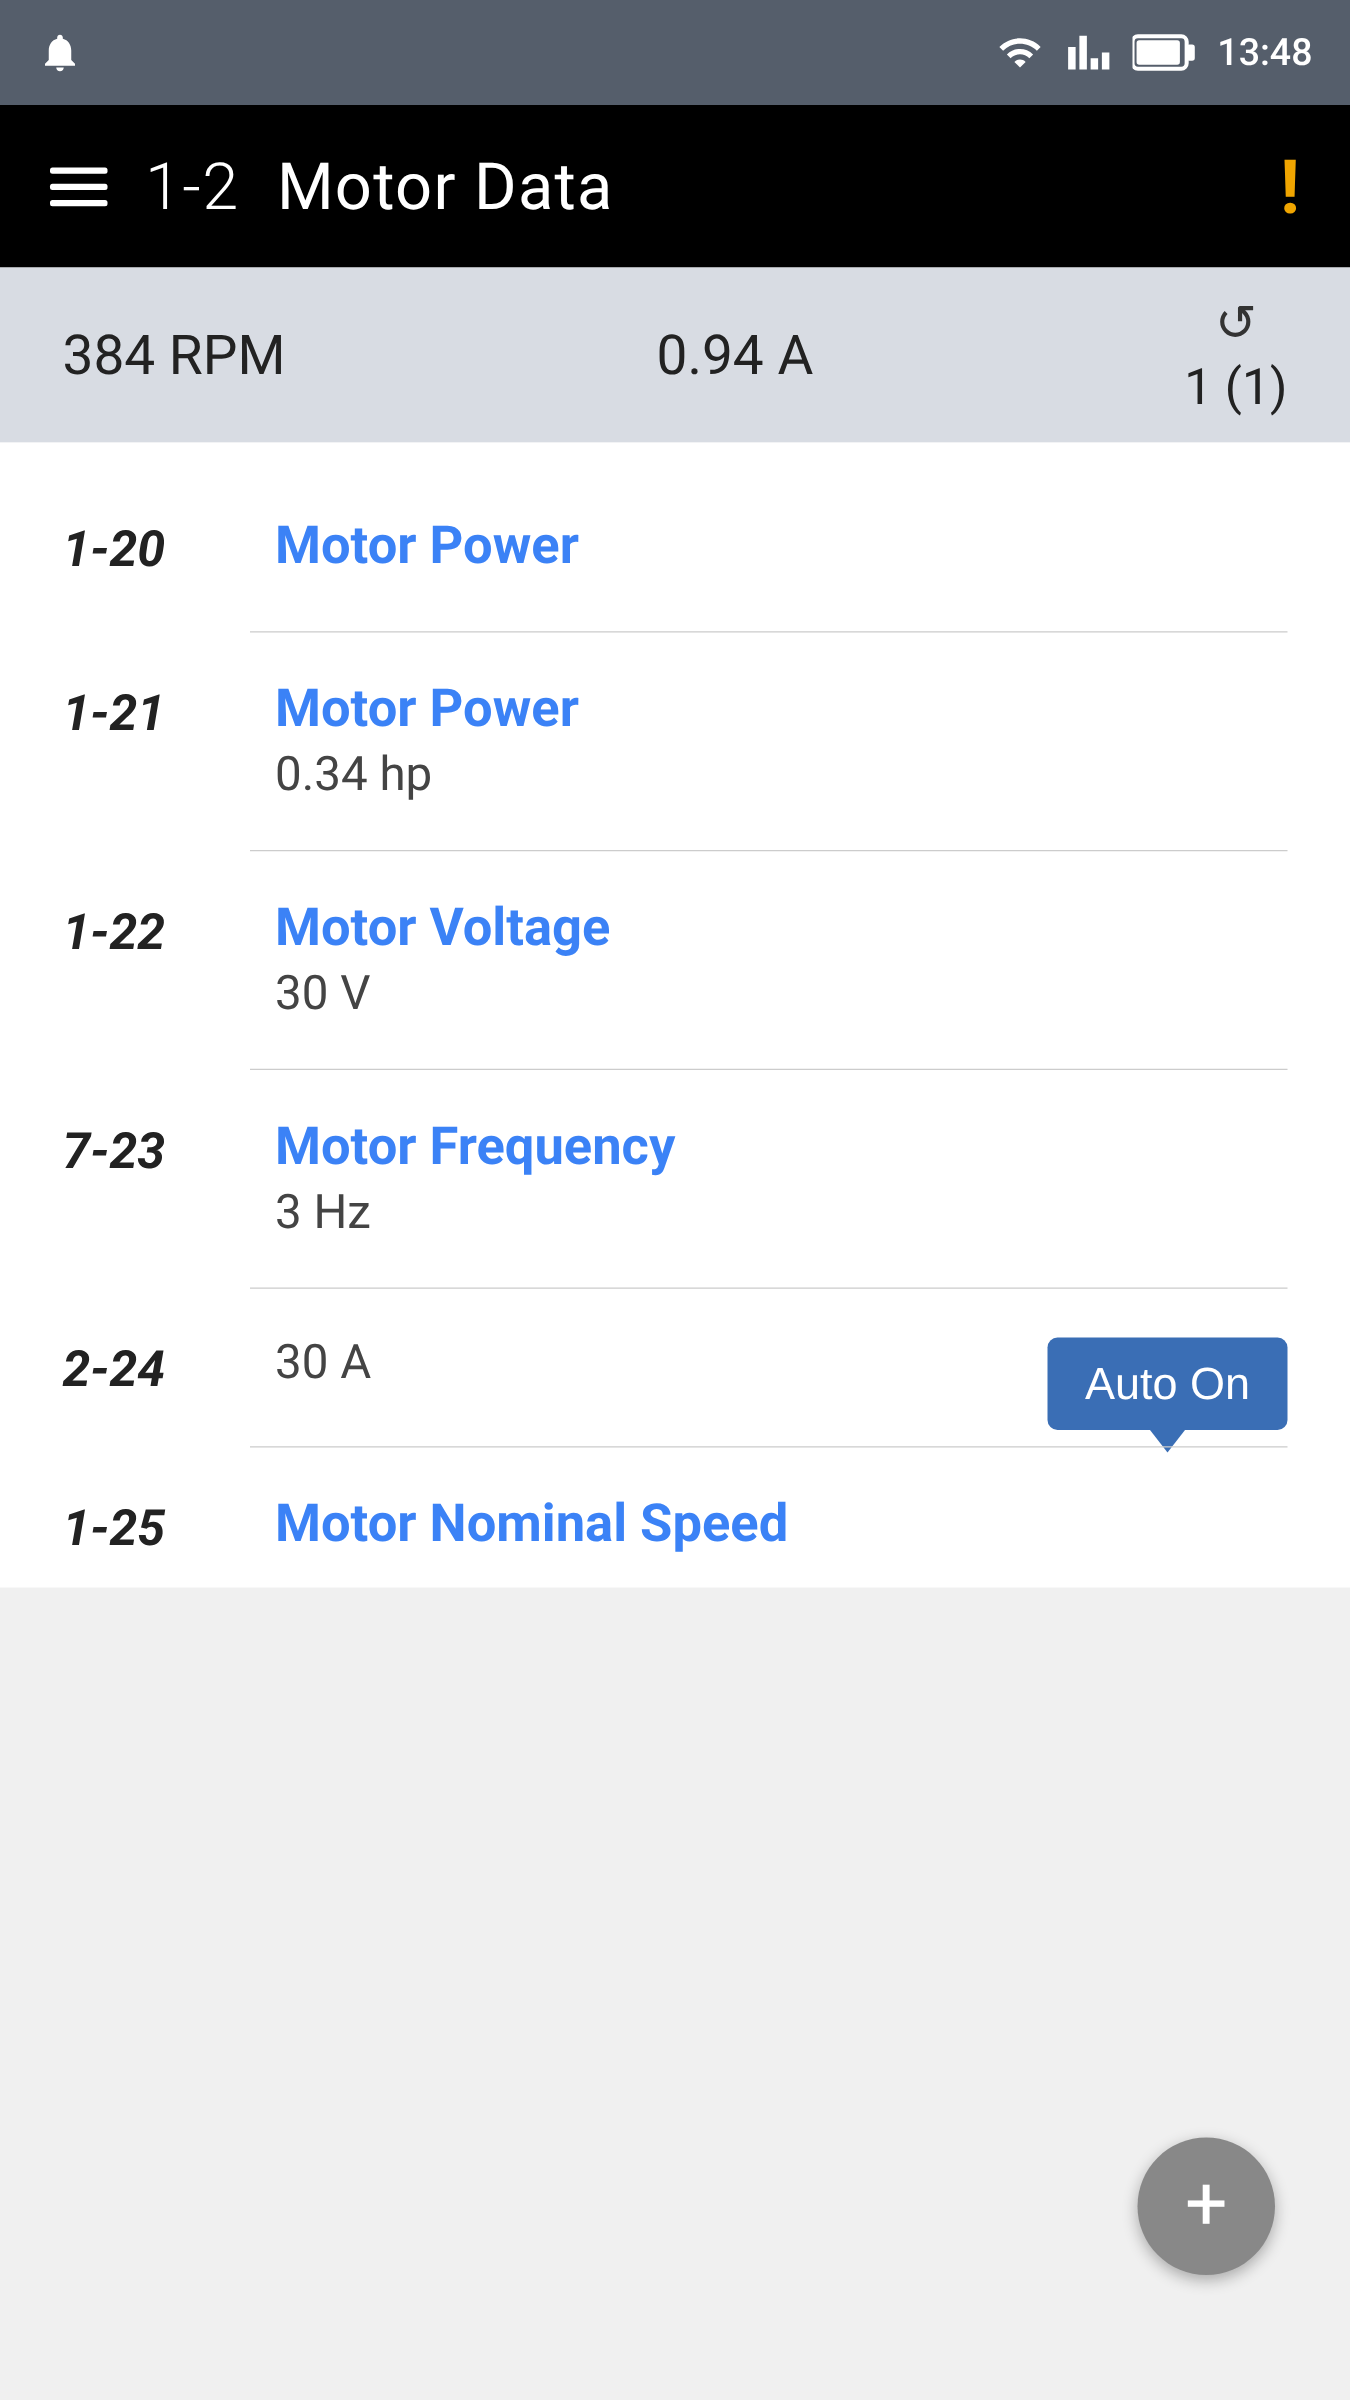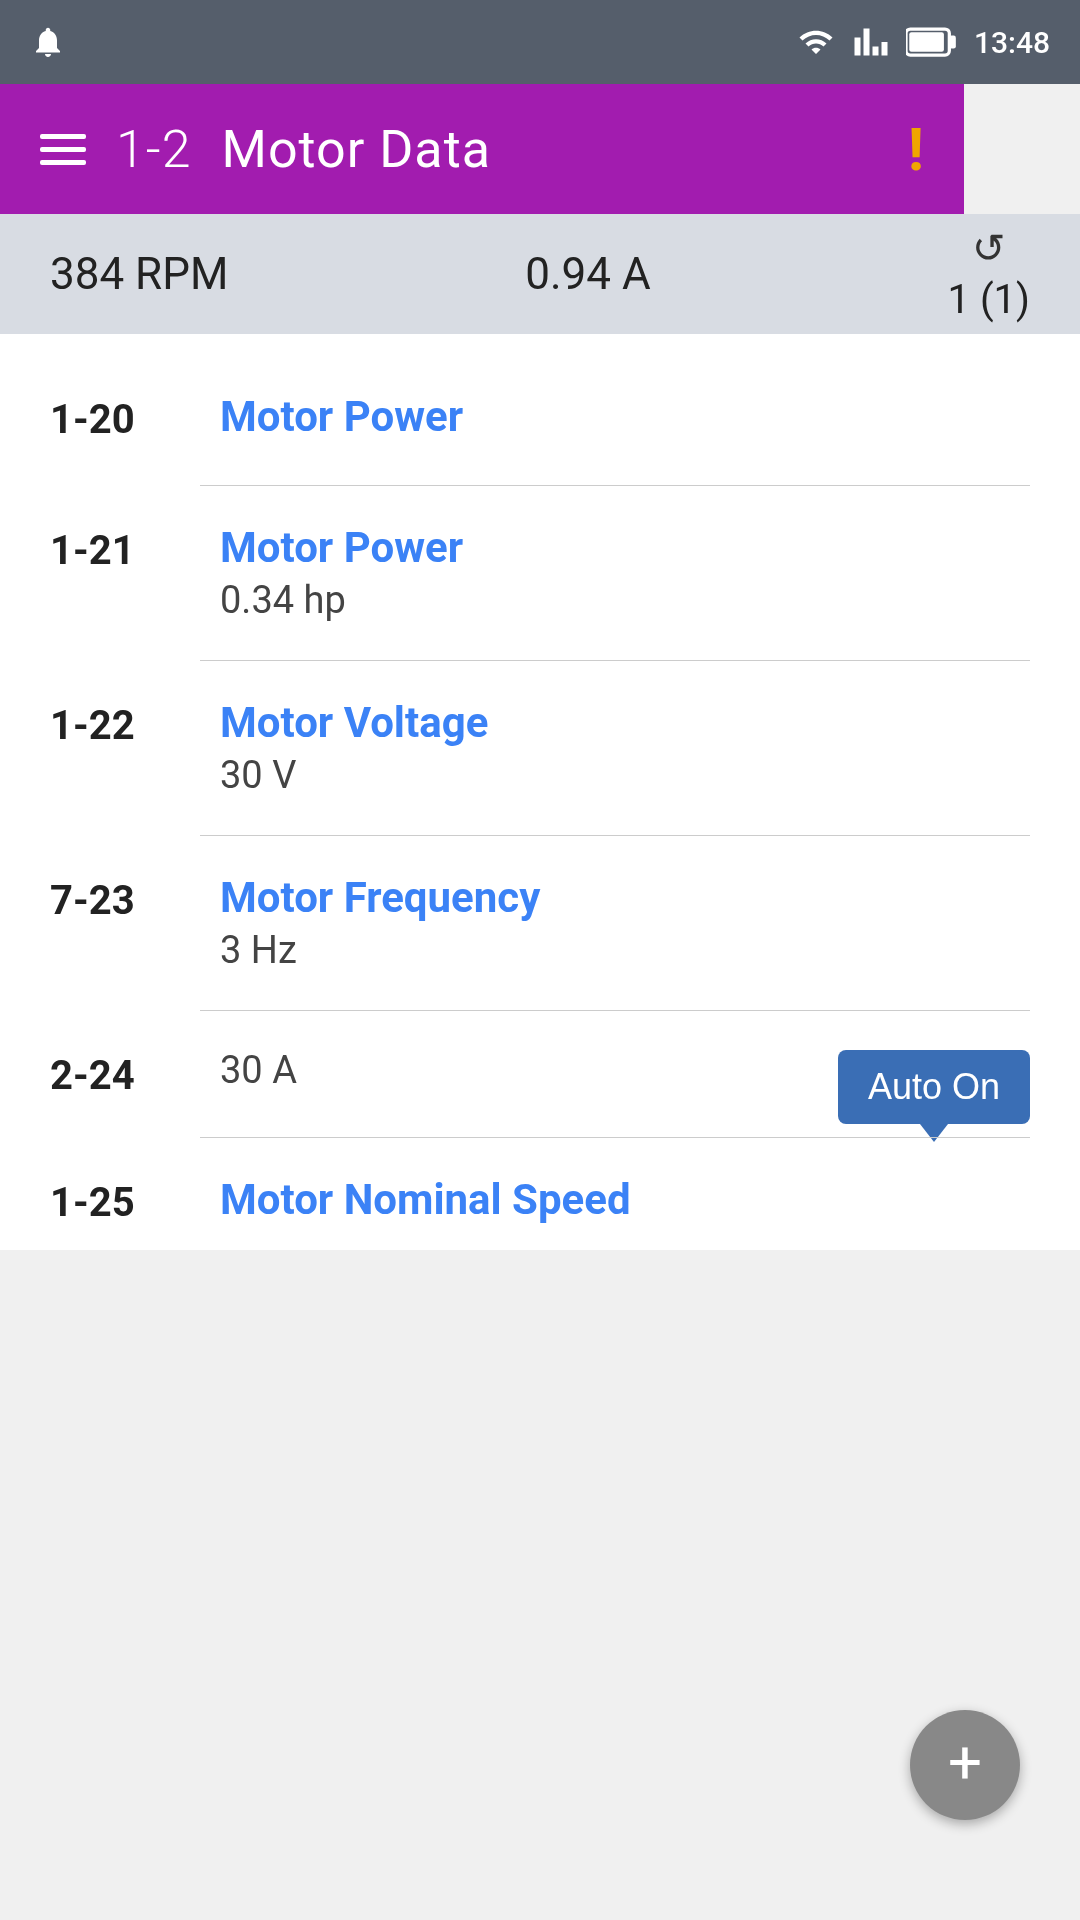--- a/index.html
+++ b/index.html
@@ -33,23 +33,23 @@
       gap: 16px;
     }
     .status-time {
       color: #ffffff;
       font-size: 30px;
       font-weight: 500;
     }
 
     
     .app-bar {
-      width: 964px;
+      width: 1080px;
       height: 130px;
-      background: #a21caf;
+      background: #000000;
       display: flex;
       align-items: center;
       justify-content: space-between;
       padding: 0 40px;
     }
     .app-bar-left {
       display: flex;
       align-items: center;
       gap: 30px;
     }
@@ -78,21 +78,21 @@
     }
     .alert-icon {
       color: #f0a500;
       font-size: 60px;
       font-weight: bold;
     }
 
     
     .summary-bar {
       width: 1080px;
-      height: 120px;
+      height: 140px;
       background: #d8dce3;
       display: flex;
       align-items: center;
       justify-content: space-between;
       padding: 0 50px;
     }
     .summary-rpm {
       font-size: 44px;
       color: #222;
       font-weight: 400;
@@ -140,20 +140,21 @@
       height: 1px;
       background: #cccccc;
     }
     .param-id {
       font-size: 40px;
       font-weight: 700;
       color: #222;
       min-width: 130px;
       margin-right: 40px;
       margin-top: 4px;
+      font-style: italic;
     }
     .param-info {
       flex: 1;
     }
     .param-name {
       font-size: 42px;
       font-weight: 700;
       color: #3b82f6;
       margin-bottom: 6px;
     }

